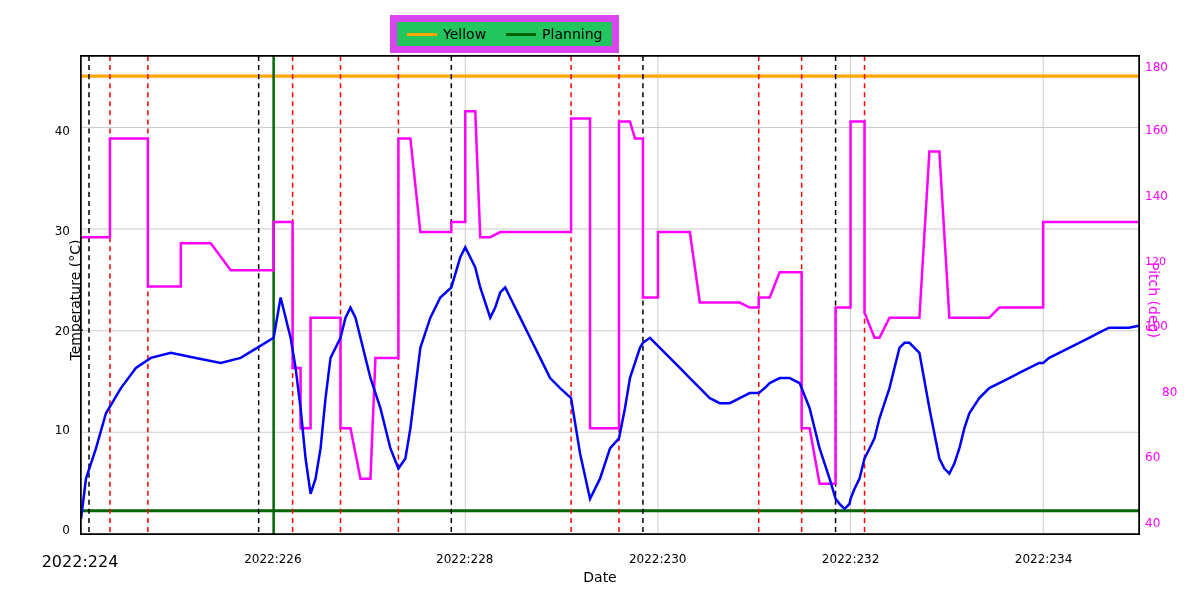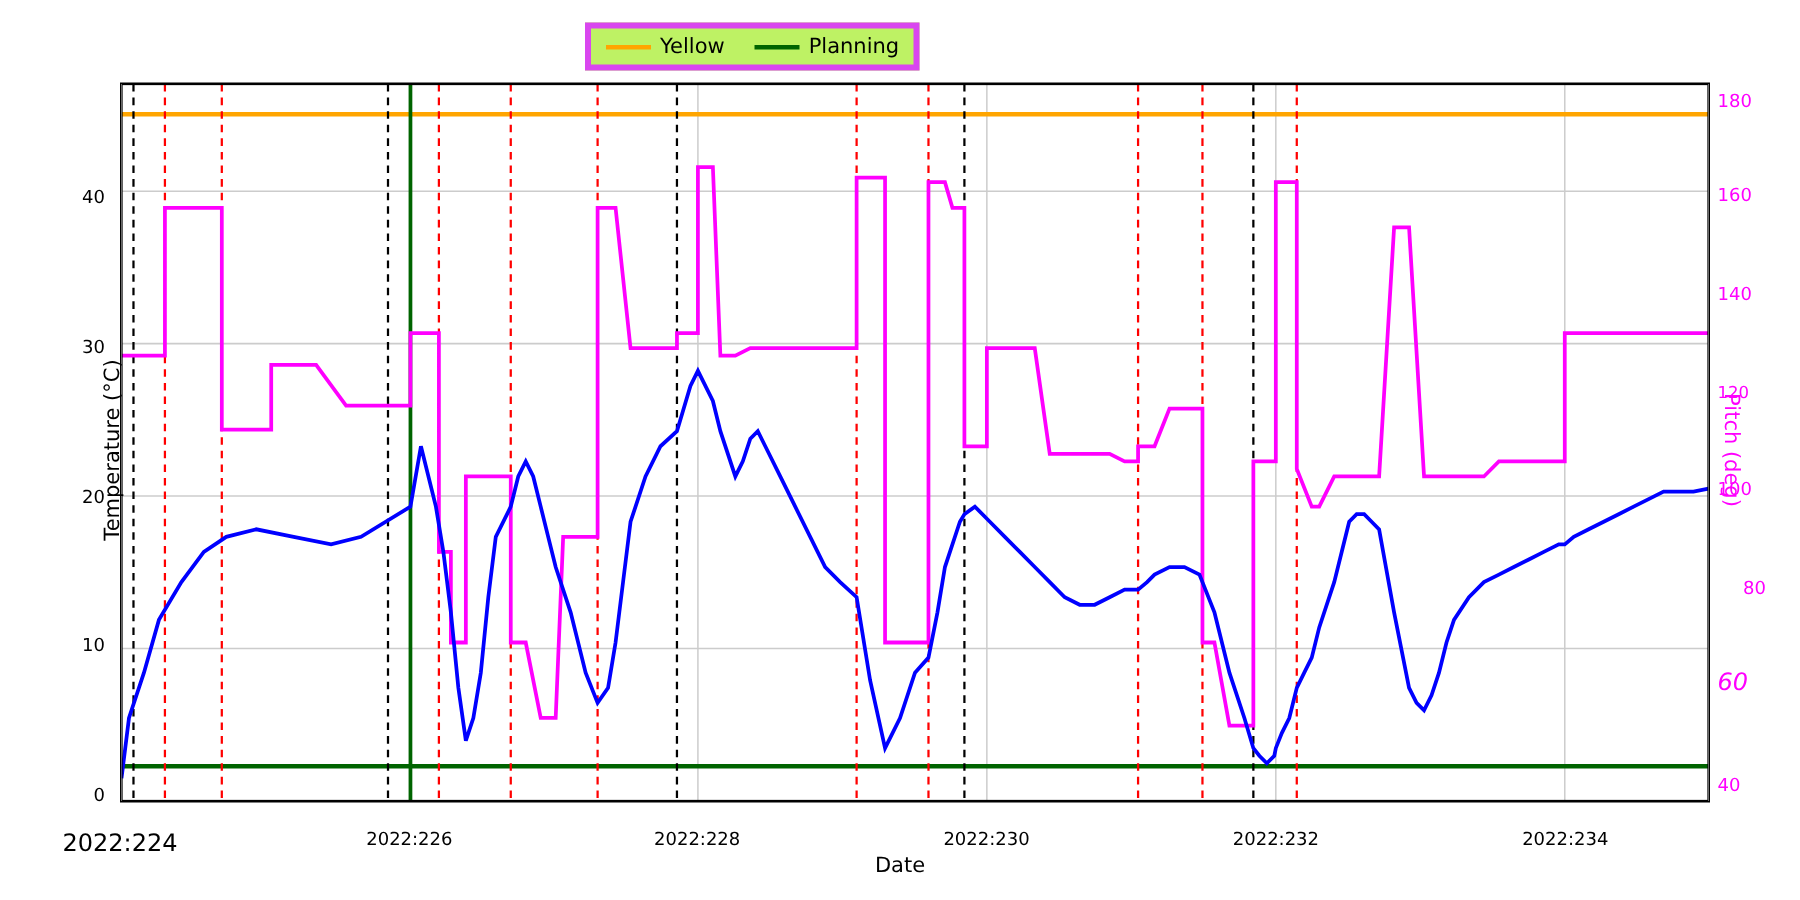--- a/index.html
+++ b/index.html
@@ -26,23 +26,23 @@
       color: black;
     }
     #legend {
       position: absolute;
       top: 15px;
       left: 390px;
       display: flex;
       align-items: flex-start;
       gap: 20px;
       font-size: 14px;
-      border: 4px solid #d946ef;
+      border: 7px solid #d946ef;
       padding: 4px 10px;
-      background: #bef264;
+      background: #22c55e;
     }
     .legend-item {
       display: flex;
       align-items: center;
       gap: 6px;
     }
     .legend-line {
       width: 30px;
       height: 3px;
     }
@@ -425,21 +425,21 @@
     <span class="y-tick-left" style="position:absolute; bottom:42%; right:5px; font-size:12px;">20</span>
     <span class="y-tick-left" style="position:absolute; bottom:63%; right:5px; font-size:12px;margin-left:21px;">30</span>
     <span class="y-tick-left" style="position:absolute; bottom:84%; right:5px; font-size:12px;">40</span>
   </div>
 
   <div id="y-label-left">Temperature (°C)</div>
 
   <div style="position:absolute; top:55px; right:0; width:60px; height:475px;">
 
     <span style="position:absolute; bottom:0; left:5px; font-size:12px; color:magenta;">40</span>
-    <span style="position:absolute; bottom:13.8%; left:5px; font-size:16px; color:magenta;font-style:italic;">60</span>
+    <span style="position:absolute; bottom:13.8%; left:5px; font-size:12px; color:magenta;">60</span>
     <span style="position:absolute; bottom:27.6%; left:22px; font-size:12px; color:magenta;">80</span>
     <span style="position:absolute; bottom:41.4%; left:5px; font-size:12px; color:magenta;">100</span>
     <span style="position:absolute; bottom:55.2%; left:5px; font-size:11px; color:magenta;">120</span>
     <span style="position:absolute; bottom:68.9%; left:5px; font-size:12px; color:magenta;">140</span>
     <span style="position:absolute; bottom:82.8%; left:5px; font-size:12px; color:magenta;">160</span>
     <span style="position:absolute; bottom:96%; left:5px; font-size:12px; color:magenta;">180</span>
   </div>
 
   <div id="y-label-right">Pitch (deg)</div>
 

